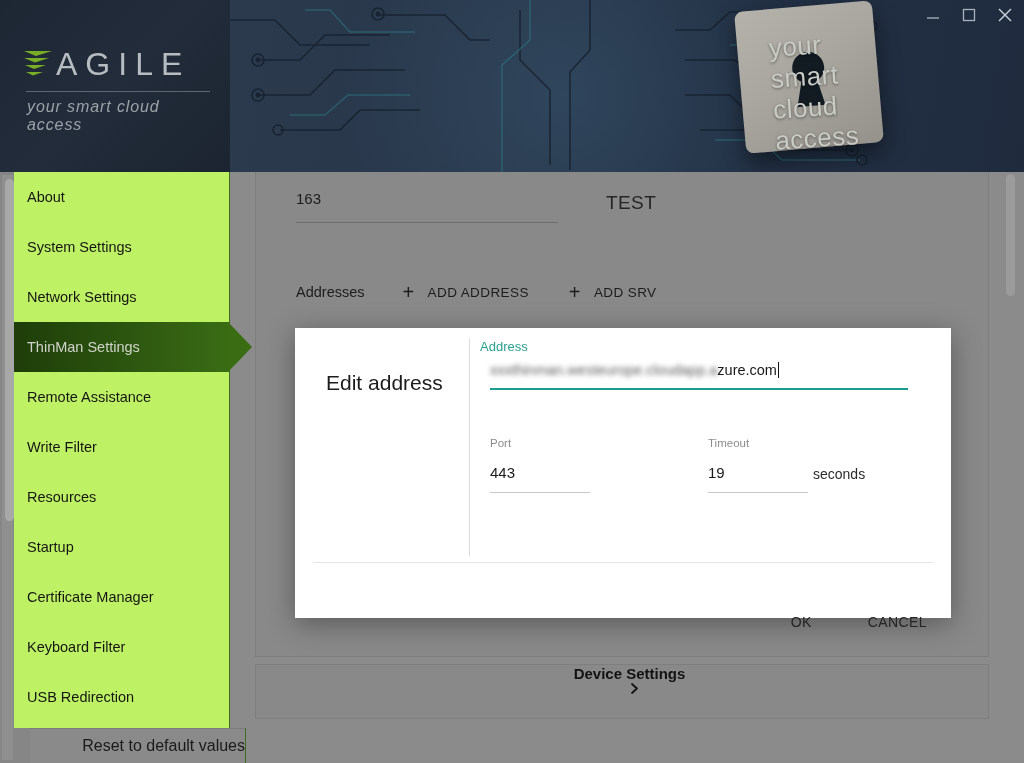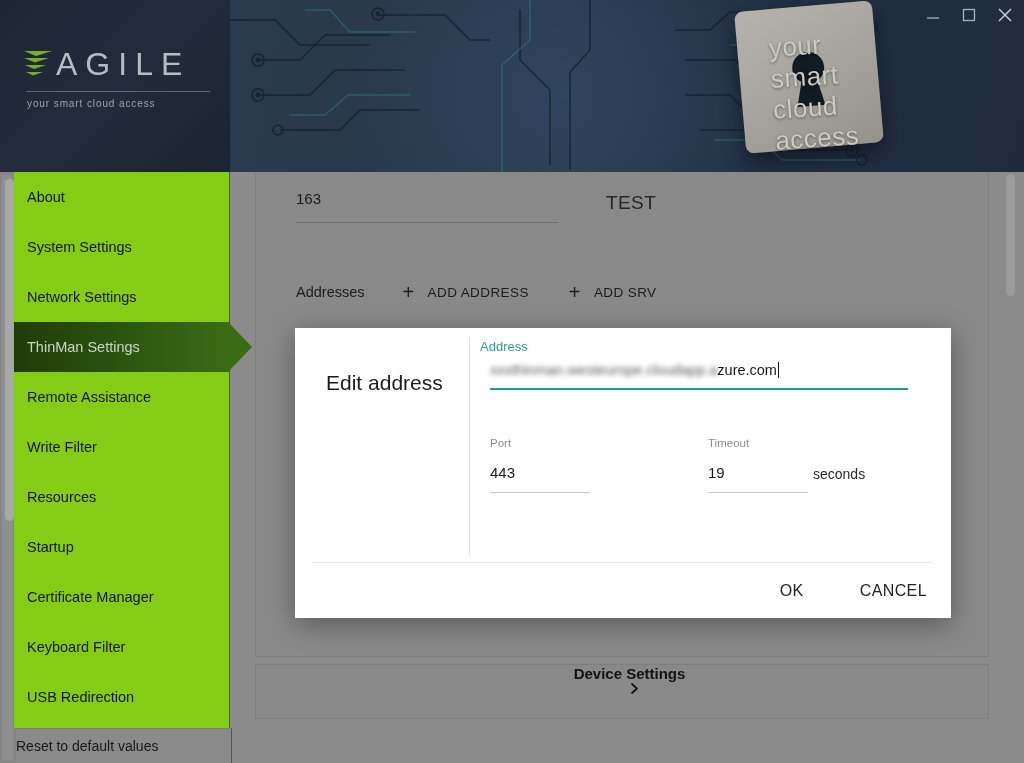--- a/index.html
+++ b/index.html
@@ -42,22 +42,23 @@
   }
   .logo-row { display: flex; align-items: center; height: 40px; }
   .logo-leaf { width: 34px; height: 34px; flex: 0 0 34px; }
   .logo-text {
     color: #b6bcc0; font-size: 32px; letter-spacing: 8px;
     font-weight: 400; line-height: 34px;
     font-family: "Liberation Sans", sans-serif;
   }
   .logo-rule { height: 1px; background: #5c6870; margin: 7px 2px 6px 4px; }
   .logo-tag {
-    color: #9aa2a8; font-size: 10px; letter-spacing: 0.9px;
+    color: #9aa2a8; font-size: 16px; letter-spacing: 0.9px;
     margin-left: 5px;
+    font-style: italic;
   }
   .tagline {
     position: absolute; right: 168px; top: 30px;
     text-align: left; z-index: 3;
     transform: rotate(-4deg);
   }
   .tagline div {
     color: #c9cbc5; font-size: 26px; line-height: 31px;
     font-weight: 300; letter-spacing: 0.5px;
     text-shadow: 0 1px 3px rgba(0,0,0,.45);
@@ -105,21 +106,21 @@
   .side-scroll-thumb {
     position: absolute; left: 3px; top: 4px;
     width: 9px; height: 342px;
     background: #a8a8a8;
     border-radius: 5px;
     cursor: pointer;
   }
   .side-items {
     position: absolute; left: 14px; top: 0;
     width: 216px; height: 556px;
-    background: #84cc16;
+    background: #bef264;
     border-right: 1px solid #3f6b20;
   }
   .side-item {
     position: relative;
     height: 50px;
     display: flex; align-items: center;
     padding-left: 13px;
     color: #161616;
     font-size: 14.5px;
     cursor: pointer;
@@ -128,27 +129,27 @@
   .side-item.active {
     color: #cfd4c9;
     background: linear-gradient(90deg, #1e3d09 0%, #2d5710 55%, #3a6c14 100%);
     align-items: center;
   }
   .side-item.active .tip {
     position: absolute; right: -25px; top: 0;
     width: 26px; height: 50px;
   }
   .side-footer {
-    position: absolute; left: 16px; top: 556px;
+    position: absolute; left: 30px; top: 556px;
     width: 216px; height: 35px;
     background: #8a8a8a;
     border-top: 1px solid #7c7c7c;
     border-right: 1px solid #3f6b20;
-    display: flex; align-items: center; justify-content: flex-start;
-    color: #1a1a1a; font-size: 14px;
+    display: flex; align-items: center; justify-content: flex-end;
+    color: #1a1a1a; font-size: 16px;
     cursor: pointer;
   }
 
   
   .main {
     position: absolute; left: 230px; top: 172px;
     width: 794px; height: 591px;
     background: #8b8b8b;
     overflow: hidden;
   }
@@ -288,24 +289,25 @@
   }
   .modal-footer-line {
     position: absolute; left: 18px; top: 234px;
     width: 620px; height: 1px; background: #e4e4e4;
   }
   .modal-btns {
     position: absolute; right: 22px; top: 250px;
     display: flex; align-items: center; gap: 52px;
   }
   .mbtn {
-    color: #242424; font-size: 16px; letter-spacing: .4px;
+    color: #242424; font-size: 14px; letter-spacing: .4px;
     cursor: pointer; background: none; border: none;
     font-family: "Liberation Sans", sans-serif;
     padding: 4px 2px;
+    margin-top: 32px;
   }
 </style>
 </head>
 <body>
 
 <div id="app">
 
   <div class="banner">
     <div class="banner-art">
       <svg class="circuit" viewBox="0 0 794 172" preserveAspectRatio="none">

